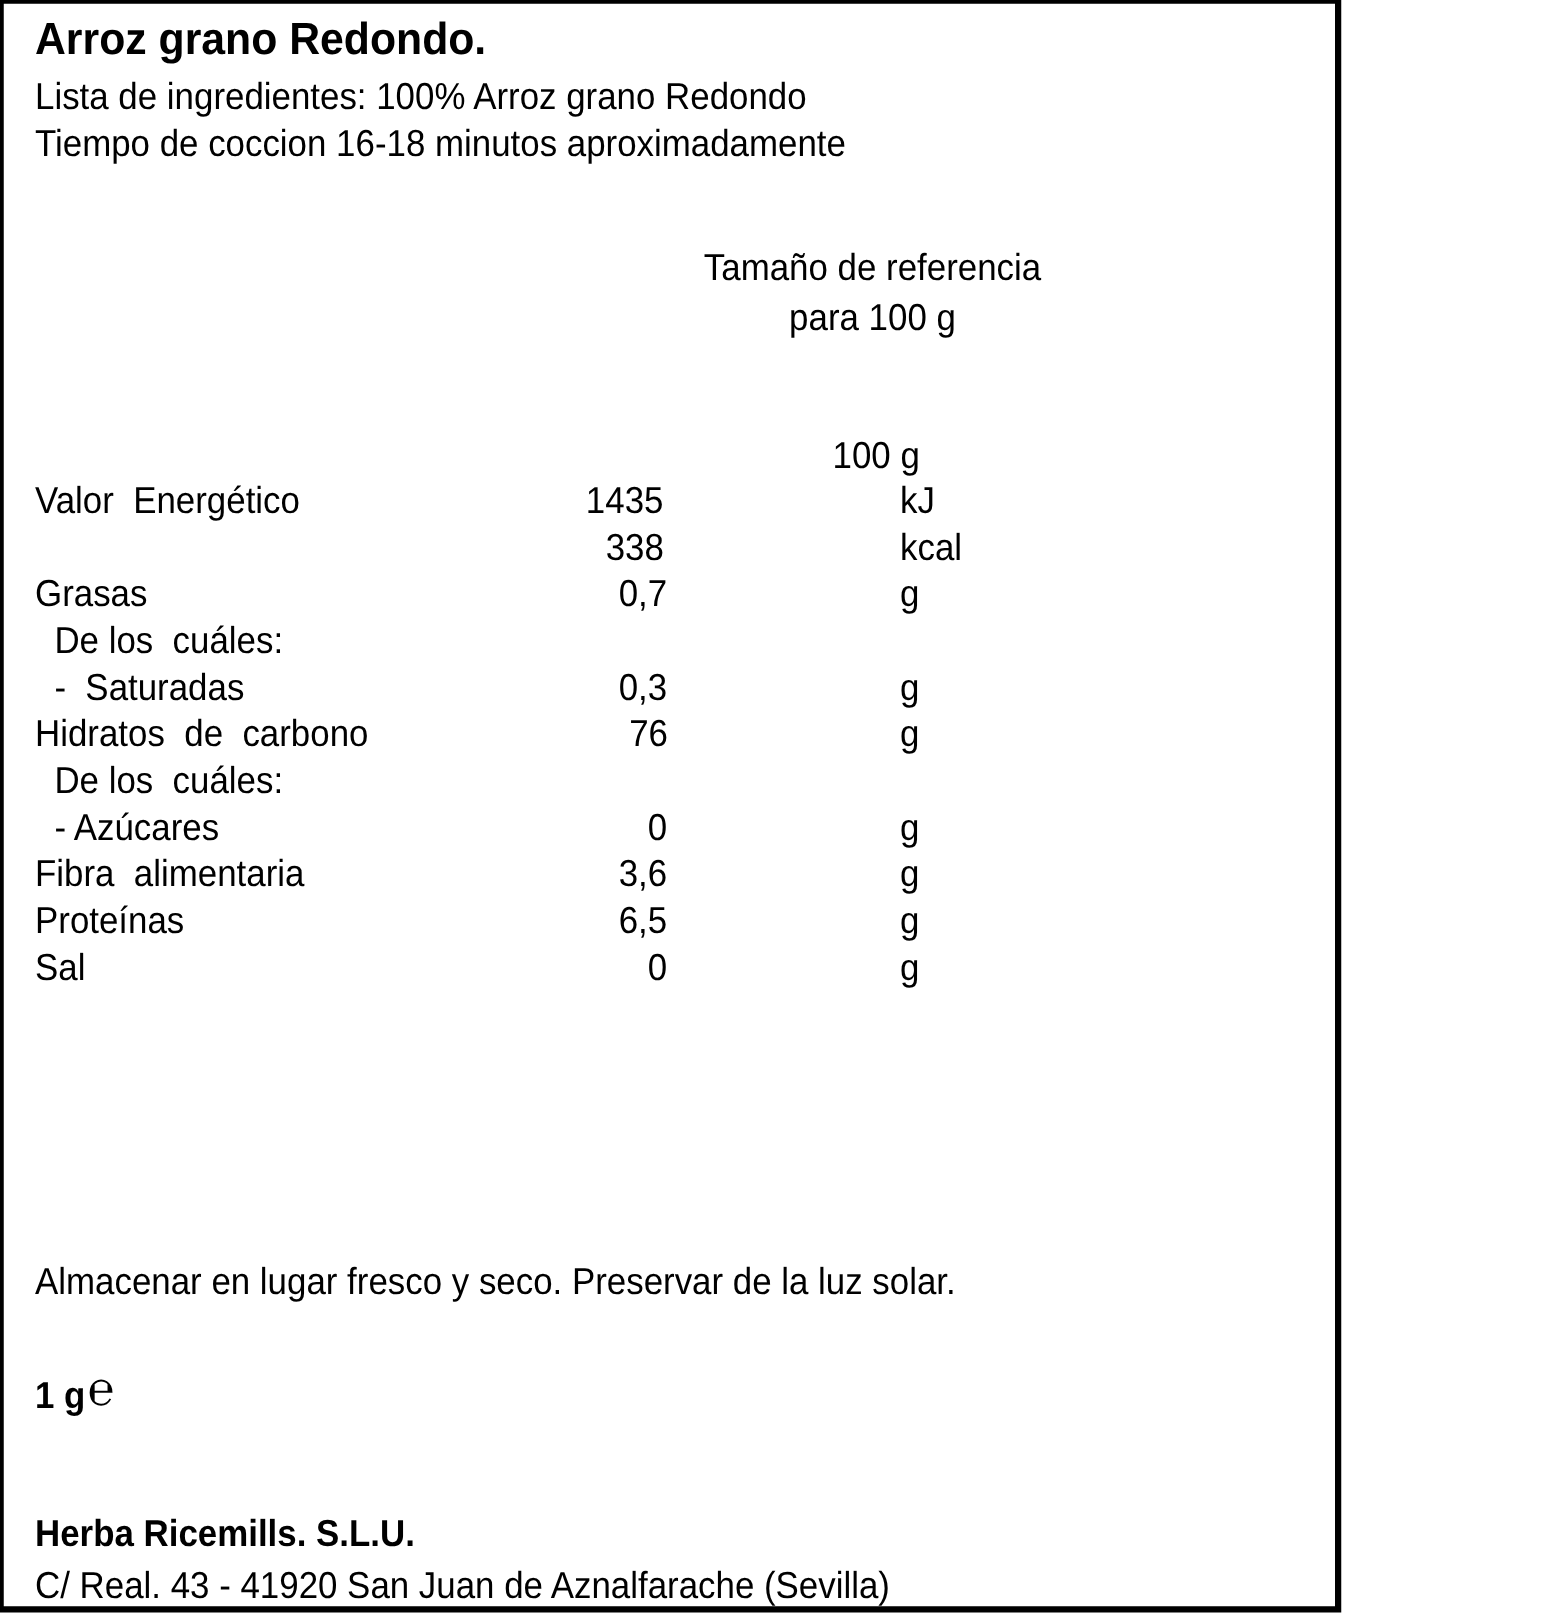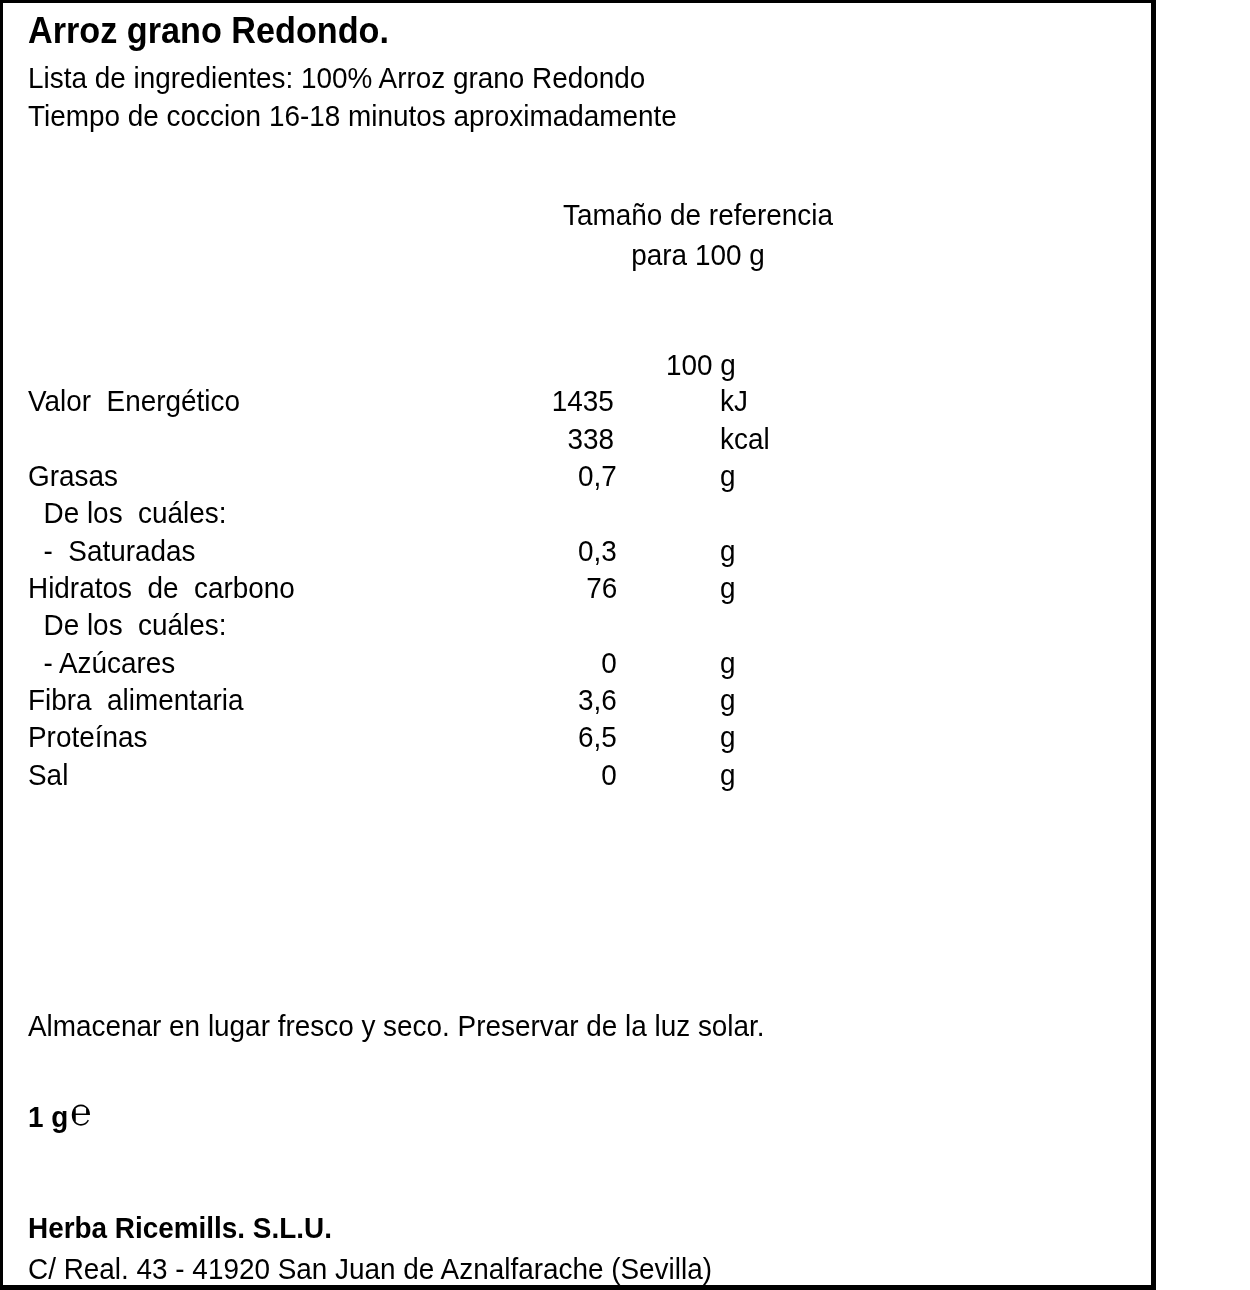--- a/index.html
+++ b/index.html
@@ -1,19 +1,19 @@
 <!DOCTYPE html>
 <html><head>
   <meta charset="utf-8">
   <style>
     html, body { margin: 0; padding: 0; background: #ffffff; }
     body { width: 1250px; height: 1290px; overflow: hidden; }
     .label {
       position: absolute; left: 0; top: 0;
-      width: 1156px; height: 1290px; box-sizing: border-box;
+      width: 1073px; height: 1290px; box-sizing: border-box;
       border-left: 3px solid #000; border-top: 3px solid #000;
       border-right: 5px solid #000; border-bottom: 5px solid #000;
       background: #fff; color: #000;
       font-family: "Liberation Sans", sans-serif;
     }
     .t { position: absolute; white-space: nowrap; line-height: 1; font-size: 30px;
          transform-origin: left top; transform: scaleX(0.93); }
     .bold { font-weight: bold; }
     .title { left: 25px; top: 10px; font-size: 36px; font-weight: bold; transform: scaleX(0.95); }
     .center { text-align: center; transform-origin: center top; }

